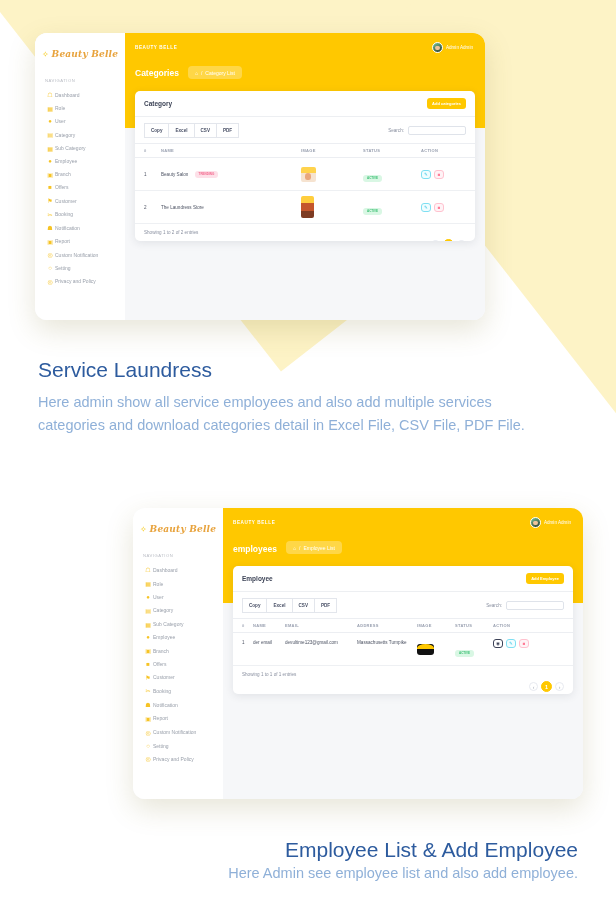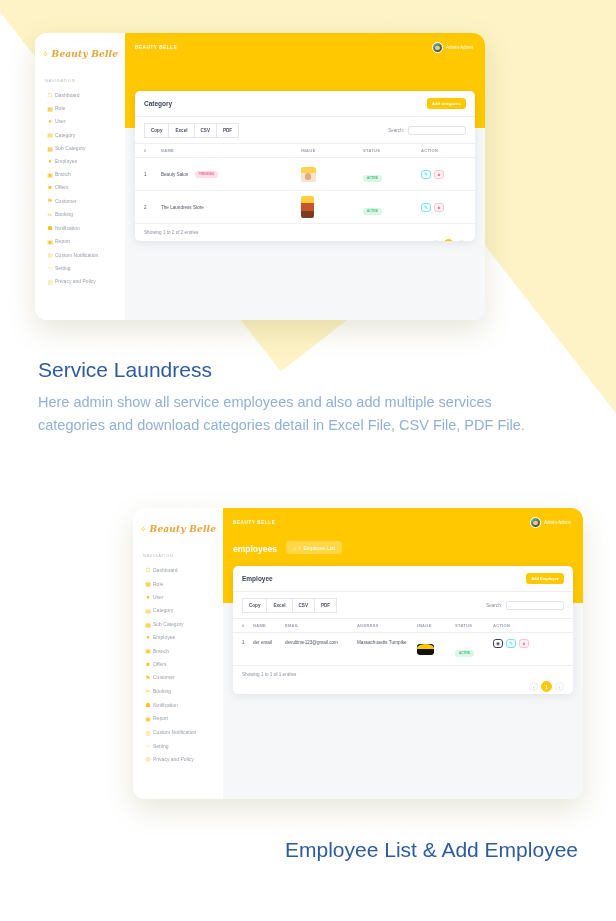--- a/index.html
+++ b/index.html
@@ -249,20 +249,28 @@
         </ul>
       </div>
 
       <div class="main">
         <div class="topband" style="height:95px;">
           <div class="topbar" style="padding:9px 12px 0 10px;">
             <div class="topbar-brand" style="font-size:4.6px;">BEAUTY BELLE</div>
             <div class="topbar-user">
               <span class="avatar" style="width:11px;height:11px;"></span>
               <span class="user-name" style="font-size:4.6px;margin-left:3px;">Admin Admin</span>
+            </div>
+          </div>
+          <div class="pagehead" style="padding:13px 0 0 10px;">
+            <div class="page-title" style="font-size:8.5px;">Categories</div>
+            <div class="crumb" style="margin-left:9px;padding:3.5px 7px;font-size:5px;gap:3px;">
+              <span class="crumb-home">⌂</span>
+              <span>/</span>
+              <span>Category List</span>
             </div>
           </div>
         </div>
 
         <div class="panel" style="left:10px; top:58px; right:10px; height:150px;">
           <div class="panel-head" style="padding:7px 9px;">
             <div class="panel-title" style="font-size:6.5px;">Category</div>
             <button class="btn-primary" style="font-size:4px;padding:3px 5px;">Add categories</button>
           </div>
 
@@ -502,15 +510,16 @@
             <span class="pg active" style="width:11px;height:11px;font-size:5.5px;">1</span>
             <span class="pg" style="width:9px;height:9px;font-size:5px;">›</span>
           </div>
         </div>
       </div>
     </div>
   </div>
 
   <div class="caption" style="left:78px; top:838px; width:500px; text-align:right;">
     <div class="cap-title" style="font-size:21px; ">Employee List &amp; Add Employee</div>
+    <div class="cap-body" style="font-size:14.5px; line-height:1.55;">Here Admin see employee list and also add employee.</div>
   </div>
 
 </div>
 
 </body></html>

